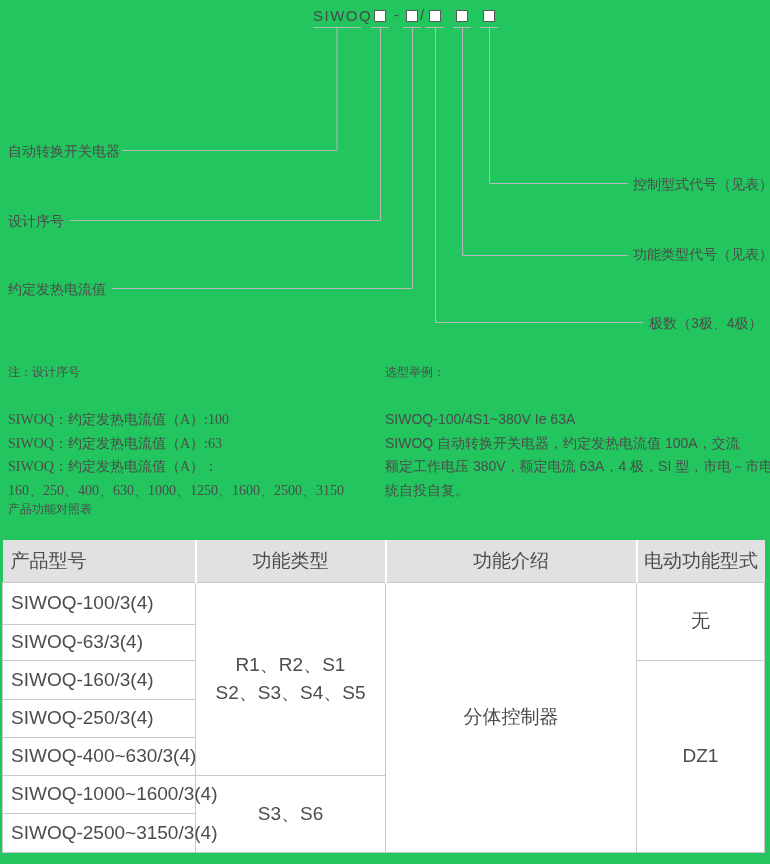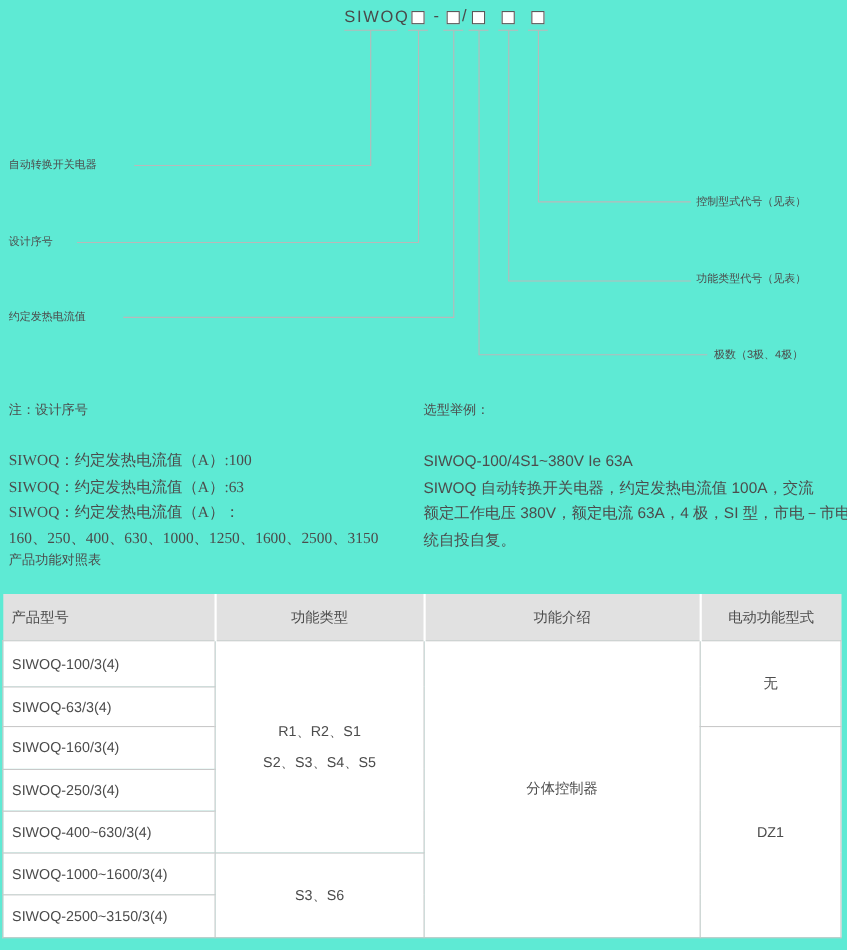--- a/index.html
+++ b/index.html
@@ -4,51 +4,51 @@
 <style>
   * { margin:0; padding:0; box-sizing:border-box; }
   html,body { background:#ffffff; }
   body {
     font-family:"Liberation Sans","DejaVu Sans",sans-serif;
     color:#4c4c4c;
   }
   .page {
     position:relative;
     width:770px; height:864px;
-    background:#5eead4;
+    background:#22c55e;
     overflow:hidden;
   }
   .abs { position:absolute; }
   .lines-svg { position:absolute; left:0; top:0; pointer-events:none; }
 
   
   .prefix {
     font-size:15px; letter-spacing:1.5px; color:#4a4a4a;
   }
   .code-box {
     position:absolute; top:10px;
     width:12px; height:12px;
     border:1.5px solid #5a5a5a;
     background:#fff;
   }
   .code-sep { position:absolute; top:6px; font-size:15px; color:#4a4a4a; }
 
-  .callout-label { position:absolute; font-size:10px; color:#4c4c4c; white-space:nowrap; }
+  .callout-label { position:absolute; font-size:14px; color:#4c4c4c; white-space:nowrap; }
 
   .note-title { position:absolute; font-size:12px; color:#4c4c4c; }
   .note-lines { position:absolute; font-size:14px; color:#4c4c4c; line-height:23.5px; white-space:nowrap; }
   .table-caption { position:absolute; font-size:12px; color:#4c4c4c; }
 
   
   table.cmp {
     position:absolute; left:2px; top:540px;
     width:762px;
     border-collapse:collapse;
     table-layout:fixed;
-    font-size:13px; color:#4c4c4c;
+    font-size:19px; color:#4c4c4c;
   }
   table.cmp th {
     background:#e1e1e1;
     font-weight:normal;
     text-align:center;
     height:42px;
     border:none;
   }
   table.cmp th + th { border-left:2px solid #ffffff; }
   table.cmp th.first { text-align:left; padding-left:8px; }

